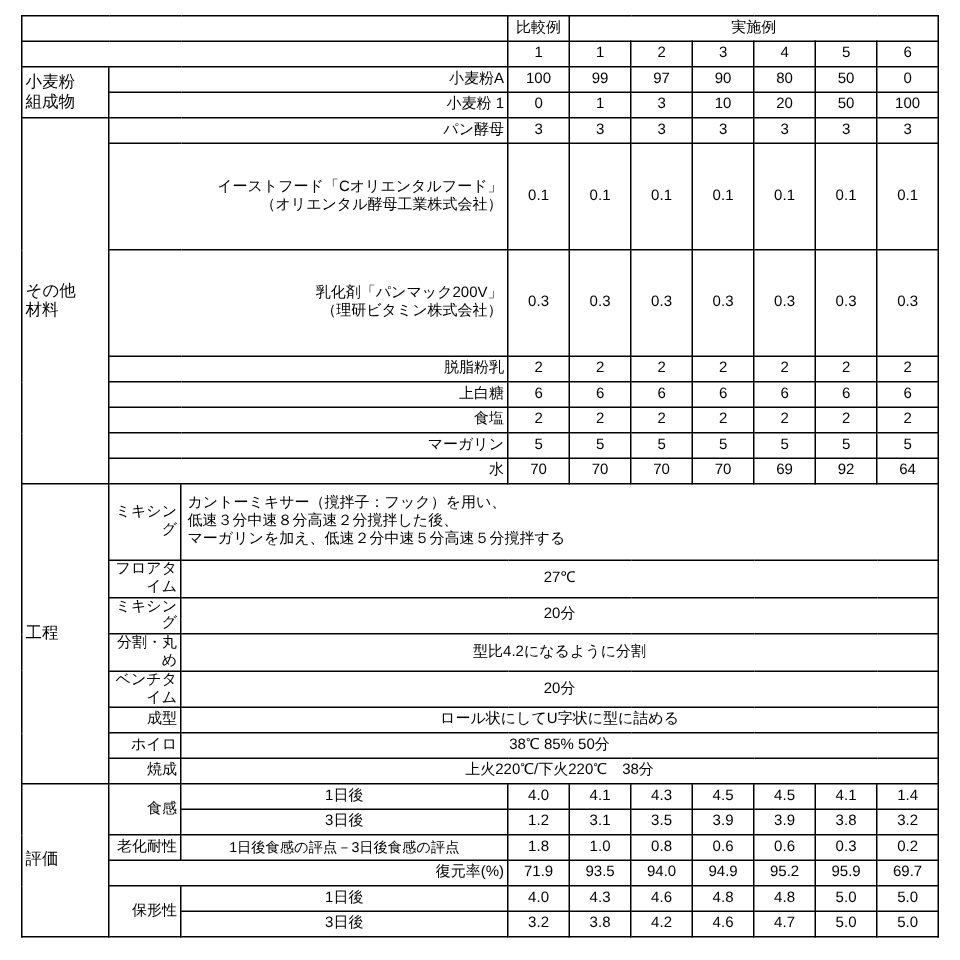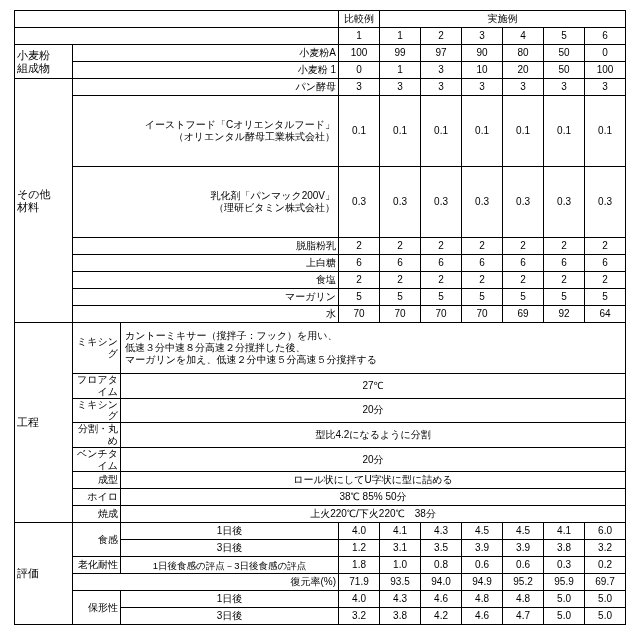--- a/index.html
+++ b/index.html
@@ -234,21 +234,21 @@
       <tr>
         <td class="grouplbl" rowspan="6" id="g-eval">評価</td>
         <td class="l rowlbl" rowspan="2">食感</td>
         <td class="c rowlbl">1日後</td>
         <td class="c">4.0</td>
         <td class="c">4.1</td>
         <td class="c">4.3</td>
         <td class="c">4.5</td>
         <td class="c">4.5</td>
         <td class="c">4.1</td>
-        <td class="c">6.0</td>
+        <td class="c">1.4</td>
       </tr>
       <tr>
         <td class="c rowlbl">3日後</td>
         <td class="c">1.2</td>
         <td class="c">3.1</td>
         <td class="c">3.5</td>
         <td class="c">3.9</td>
         <td class="c">3.9</td>
         <td class="c">3.8</td>
         <td class="c">3.2</td>

